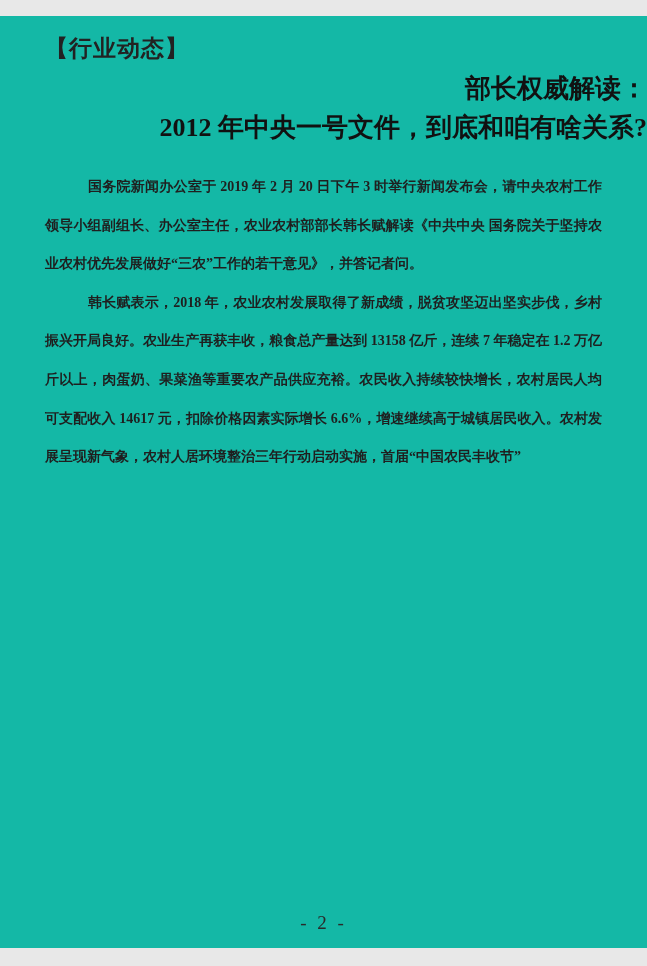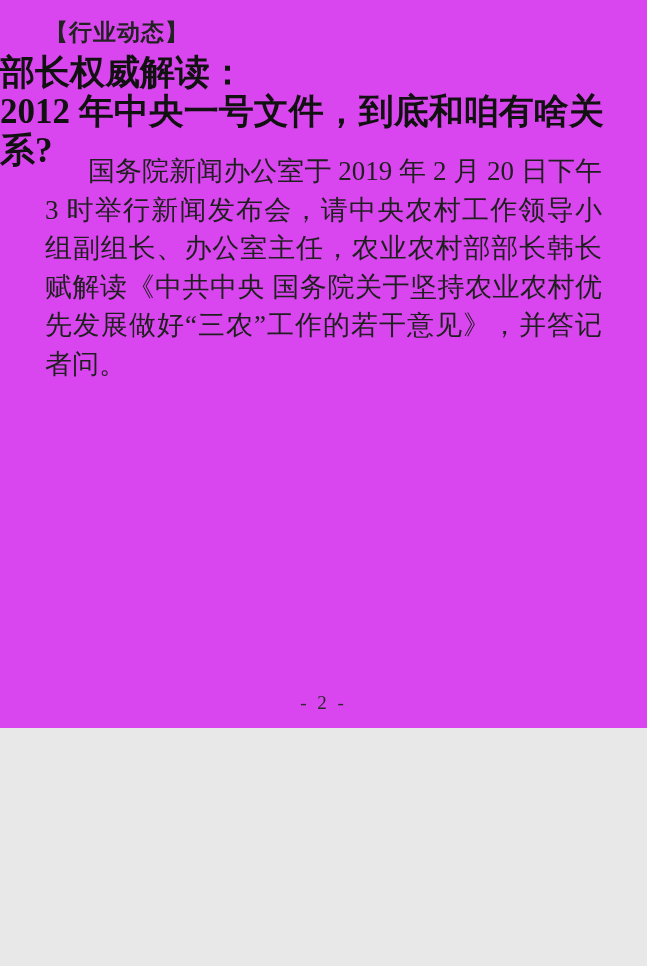--- a/index.html
+++ b/index.html
@@ -4,58 +4,59 @@
 <style>
   * { box-sizing: border-box; }
   html, body {
     margin: 0;
     padding: 0;
     background: #e8e8e8;
   }
   .page {
     position: relative;
     width: 647px;
-    height: 728px;
-    margin: 0 auto;
-    background: #d946ef;
+    height: 932px;
+    margin: 16px auto;
+    background: #14b8a6;
     color: #1f1f1f;
     font-family: "Liberation Serif", "DejaVu Serif", serif;
     overflow: hidden;
   }
   .section-label {
     position: absolute;
     top: 17px;
     left: 45px;
     font-family: "Liberation Sans", "DejaVu Sans", sans-serif;
     font-weight: 600;
     font-size: 23px;
     letter-spacing: 1px;
     color: #222222;
   }
   .doc-title {
     position: absolute;
     top: 53px;
     left: 0;
     right: 0;
-    text-align: left;
+    text-align: right;
     font-weight: bold;
-    font-size: 35px;
+    font-size: 26px;
     line-height: 39px;
     color: #111111;
   }
   .doc-body {
     position: absolute;
     top: 152px;
     left: 45px;
     right: 45px;
-    font-size: 27px;
+    font-size: 14px;
     line-height: 38.6px;
     text-align: justify;
     text-justify: inter-ideograph;
     color: #1f1f1f;
+    font-weight: bold;
   }
   .doc-body p {
     margin: 0;
     padding: 0;
     text-indent: 43px;
   }
   .page-footer {
     position: absolute;
     bottom: 14px;
     left: 0;
@@ -73,17 +74,18 @@
 
   <div class="section-label">【行业动态】</div>
 
   <div class="doc-title">
     <div>部长权威解读：</div>
     <div>2012 年中央一号文件，到底和咱有啥关系?</div>
   </div>
 
   <div class="doc-body">
     <p>国务院新闻办公室于 2019 年 2 月 20 日下午 3 时举行新闻发布会，请中央农村工作领导小组副组长、办公室主任，农业农村部部长韩长赋解读《中共中央 国务院关于坚持农业农村优先发展做好“三农”工作的若干意见》，并答记者问。</p>
+    <p>韩长赋表示，2018 年，农业农村发展取得了新成绩，脱贫攻坚迈出坚实步伐，乡村振兴开局良好。农业生产再获丰收，粮食总产量达到 13158 亿斤，连续 7 年稳定在 1.2 万亿斤以上，肉蛋奶、果菜渔等重要农产品供应充裕。农民收入持续较快增长，农村居民人均可支配收入 14617 元，扣除价格因素实际增长 6.6%，增速继续高于城镇居民收入。农村发展呈现新气象，农村人居环境整治三年行动启动实施，首届“中国农民丰收节”</p>
   </div>
 
   <div class="page-footer">- 2 -</div>
 
 </div>
 
 </body></html>

